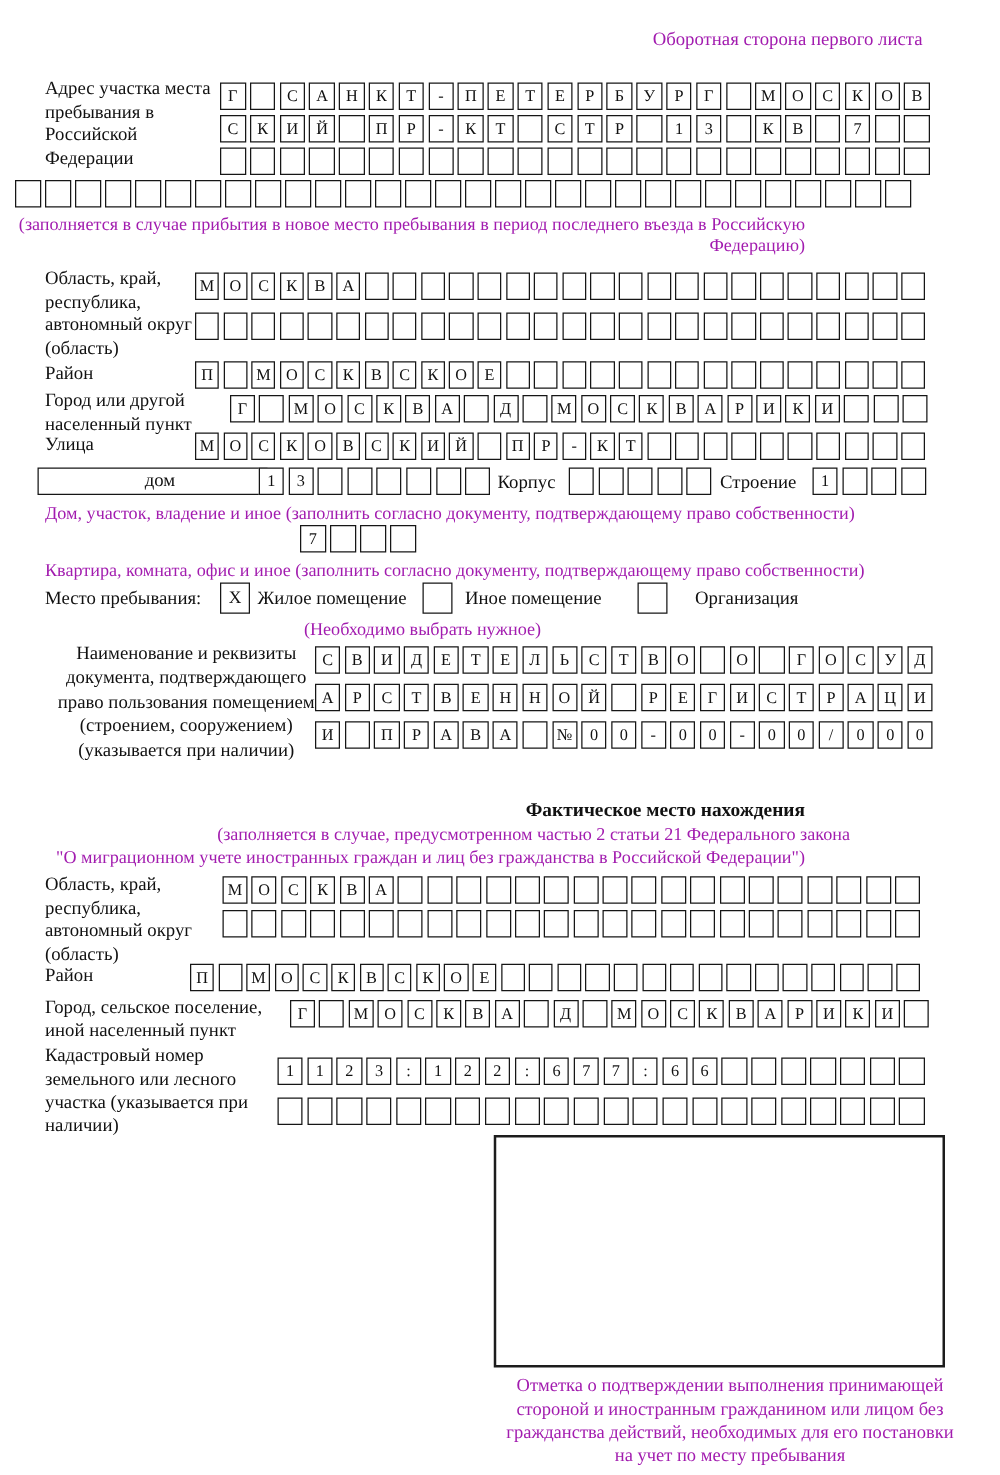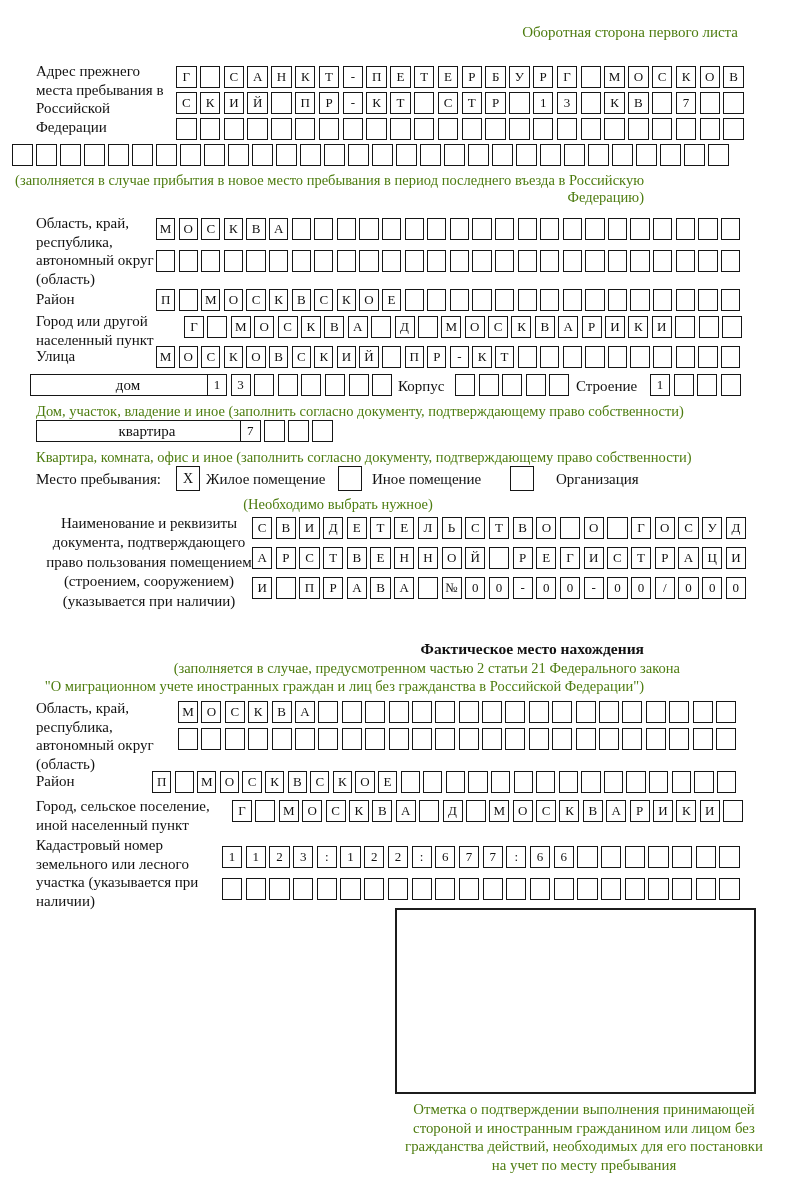--- a/index.html
+++ b/index.html
@@ -1,20 +1,20 @@
 <!DOCTYPE html>
 <html><head>
 <meta charset="utf-8">
 <style>
   html,body{margin:0;padding:0;background:#fff;}
   #page{position:relative;width:800px;height:1180px;background:#ffffff;overflow:hidden;
         font-family:"Liberation Serif","DejaVu Serif",serif;color:#111;}
   .abs{position:absolute;}
   .lbl{font-size:15px;line-height:18.6px;color:#111;}
-  .note{font-size:14.5px;color:#4d7c0f;}
+  .note{font-size:14.5px;color:#a21caf;}
   .center{width:644px;text-align:right;}
   .cells{display:flex;}
   .cells .c{flex:0 0 auto;width:var(--cw,18px);height:20px;border:1.5px solid #161616;
             margin-right:var(--cg,3.3px);display:flex;align-items:center;justify-content:center;
             font-size:13px;background:#fff;}
   .pA{--cw:18.5px;--cg:3.3px;} 
   .pE{--cw:18.5px;--cg:3.5px;} 
   .pB{--cw:17.3px;--cg:3.3px;} 
   .pF{--cw:18px;--cg:3.4px;}   
   .pD{--cw:18px;--cg:3.6px;}   
@@ -27,21 +27,21 @@
   .h3{font-size:15.5px;font-weight:bold;}
   .stampbox{border:2px solid #1c1c1c;background:#fff;}
 </style>
 </head>
 <body>
 
 <div id="page">
 
   <div class="abs note" style="top:24px;right:62px;font-size:15px;">Оборотная сторона первого листа</div>
 
-  <div class="abs lbl" style="left:36px;top:62px;width:142px;">Адрес прежнего места пребывания в Российской Федерации</div>
+  <div class="abs lbl" style="left:36px;top:62px;width:142px;">Адрес участка места пребывания в Российской Федерации</div>
   <div class="abs cells pA" style="left:176px;top:66px;">
       <div class="c">Г</div>
       <div class="c"></div>
       <div class="c">С</div>
       <div class="c">А</div>
       <div class="c">Н</div>
       <div class="c">К</div>
       <div class="c">Т</div>
       <div class="c">-</div>
       <div class="c">П</div>
@@ -315,21 +315,20 @@
     </div>
   <div class="abs lbl" style="left:576px;top:377px;">Строение</div>
   <div class="abs cells pD" style="left:650px;top:374px;">
       <div class="c">1</div>
       <div class="c"></div>
       <div class="c"></div>
       <div class="c"></div>
     </div>
   <div class="abs note" style="left:36px;top:403px;">Дом, участок, владение и иное (заполнить согласно документу, подтверждающему право собственности)</div>
 
-  <div class="abs widebox" style="left:36px;top:420px;width:196px;">квартира</div>
   <div class="abs cells pE" style="left:240px;top:420px;">
       <div class="c">7</div>
       <div class="c"></div>
       <div class="c"></div>
       <div class="c"></div>
     </div>
   <div class="abs note" style="left:36px;top:449px;">Квартира, комната, офис и иное (заполнить согласно документу, подтверждающему право собственности)</div>
 
   <div class="abs lbl" style="left:36px;top:470px;">Место пребывания:</div>
   <div class="abs cb" style="left:176px;top:466px;">X</div>

